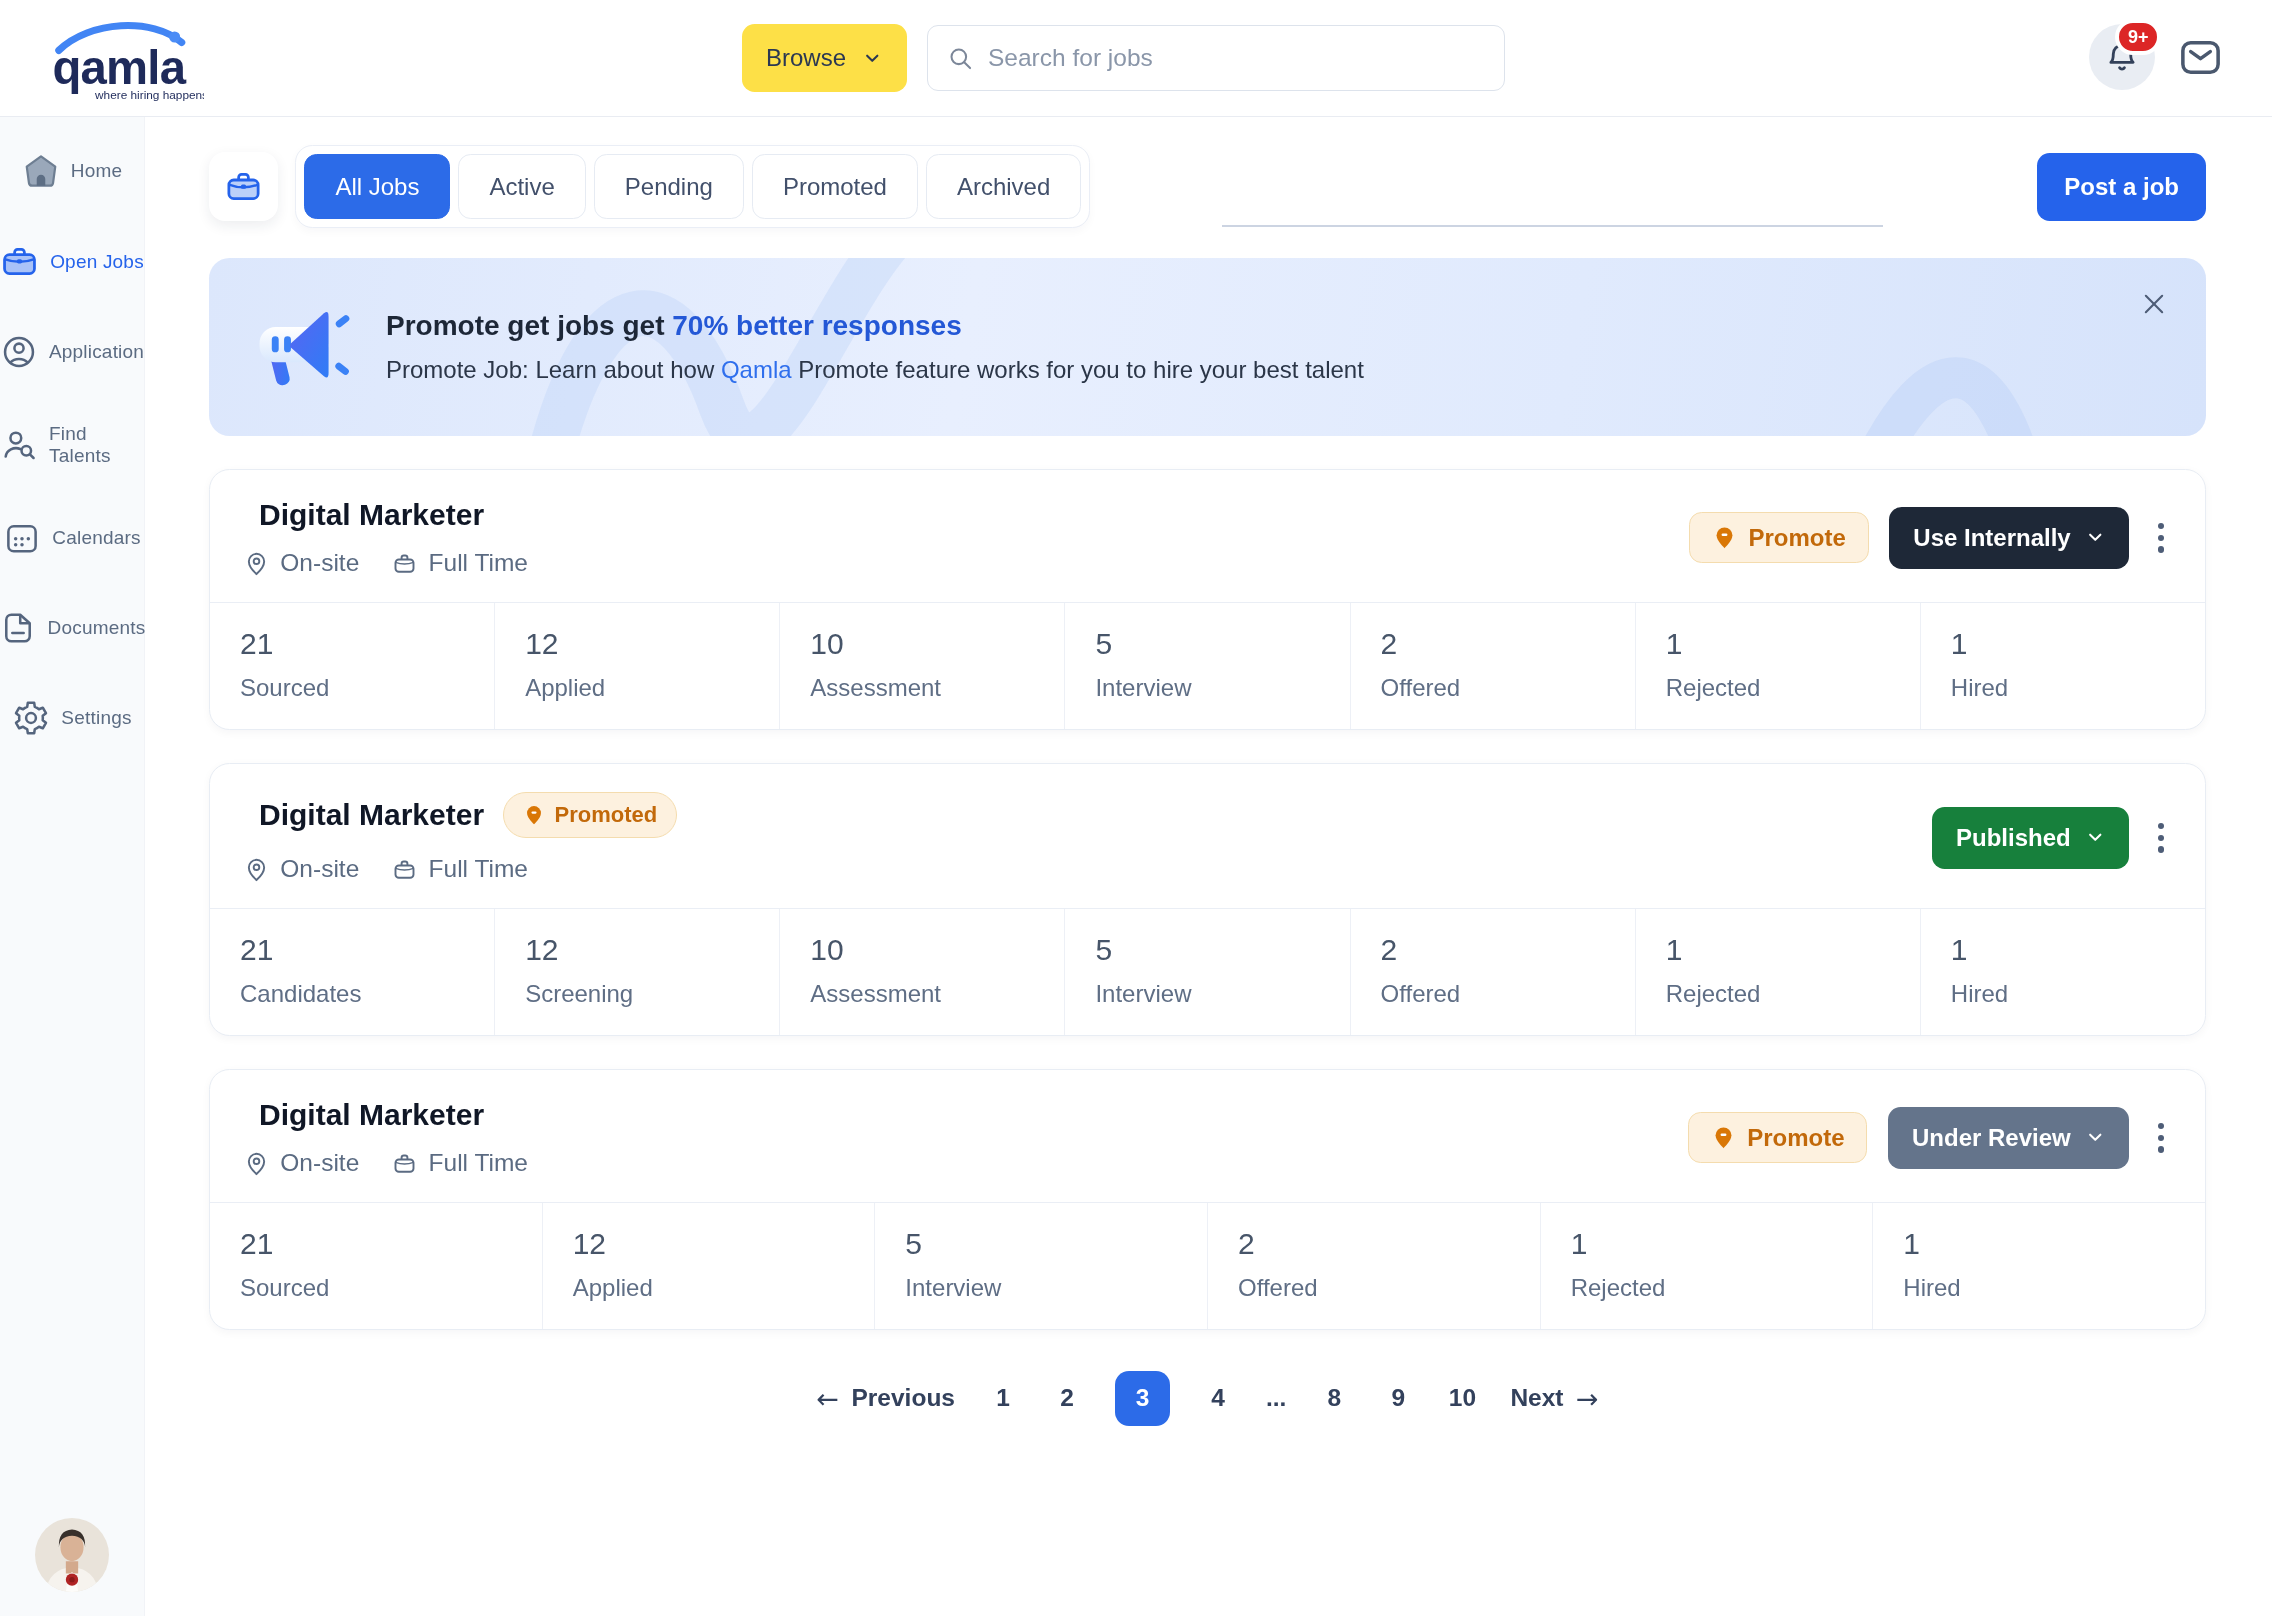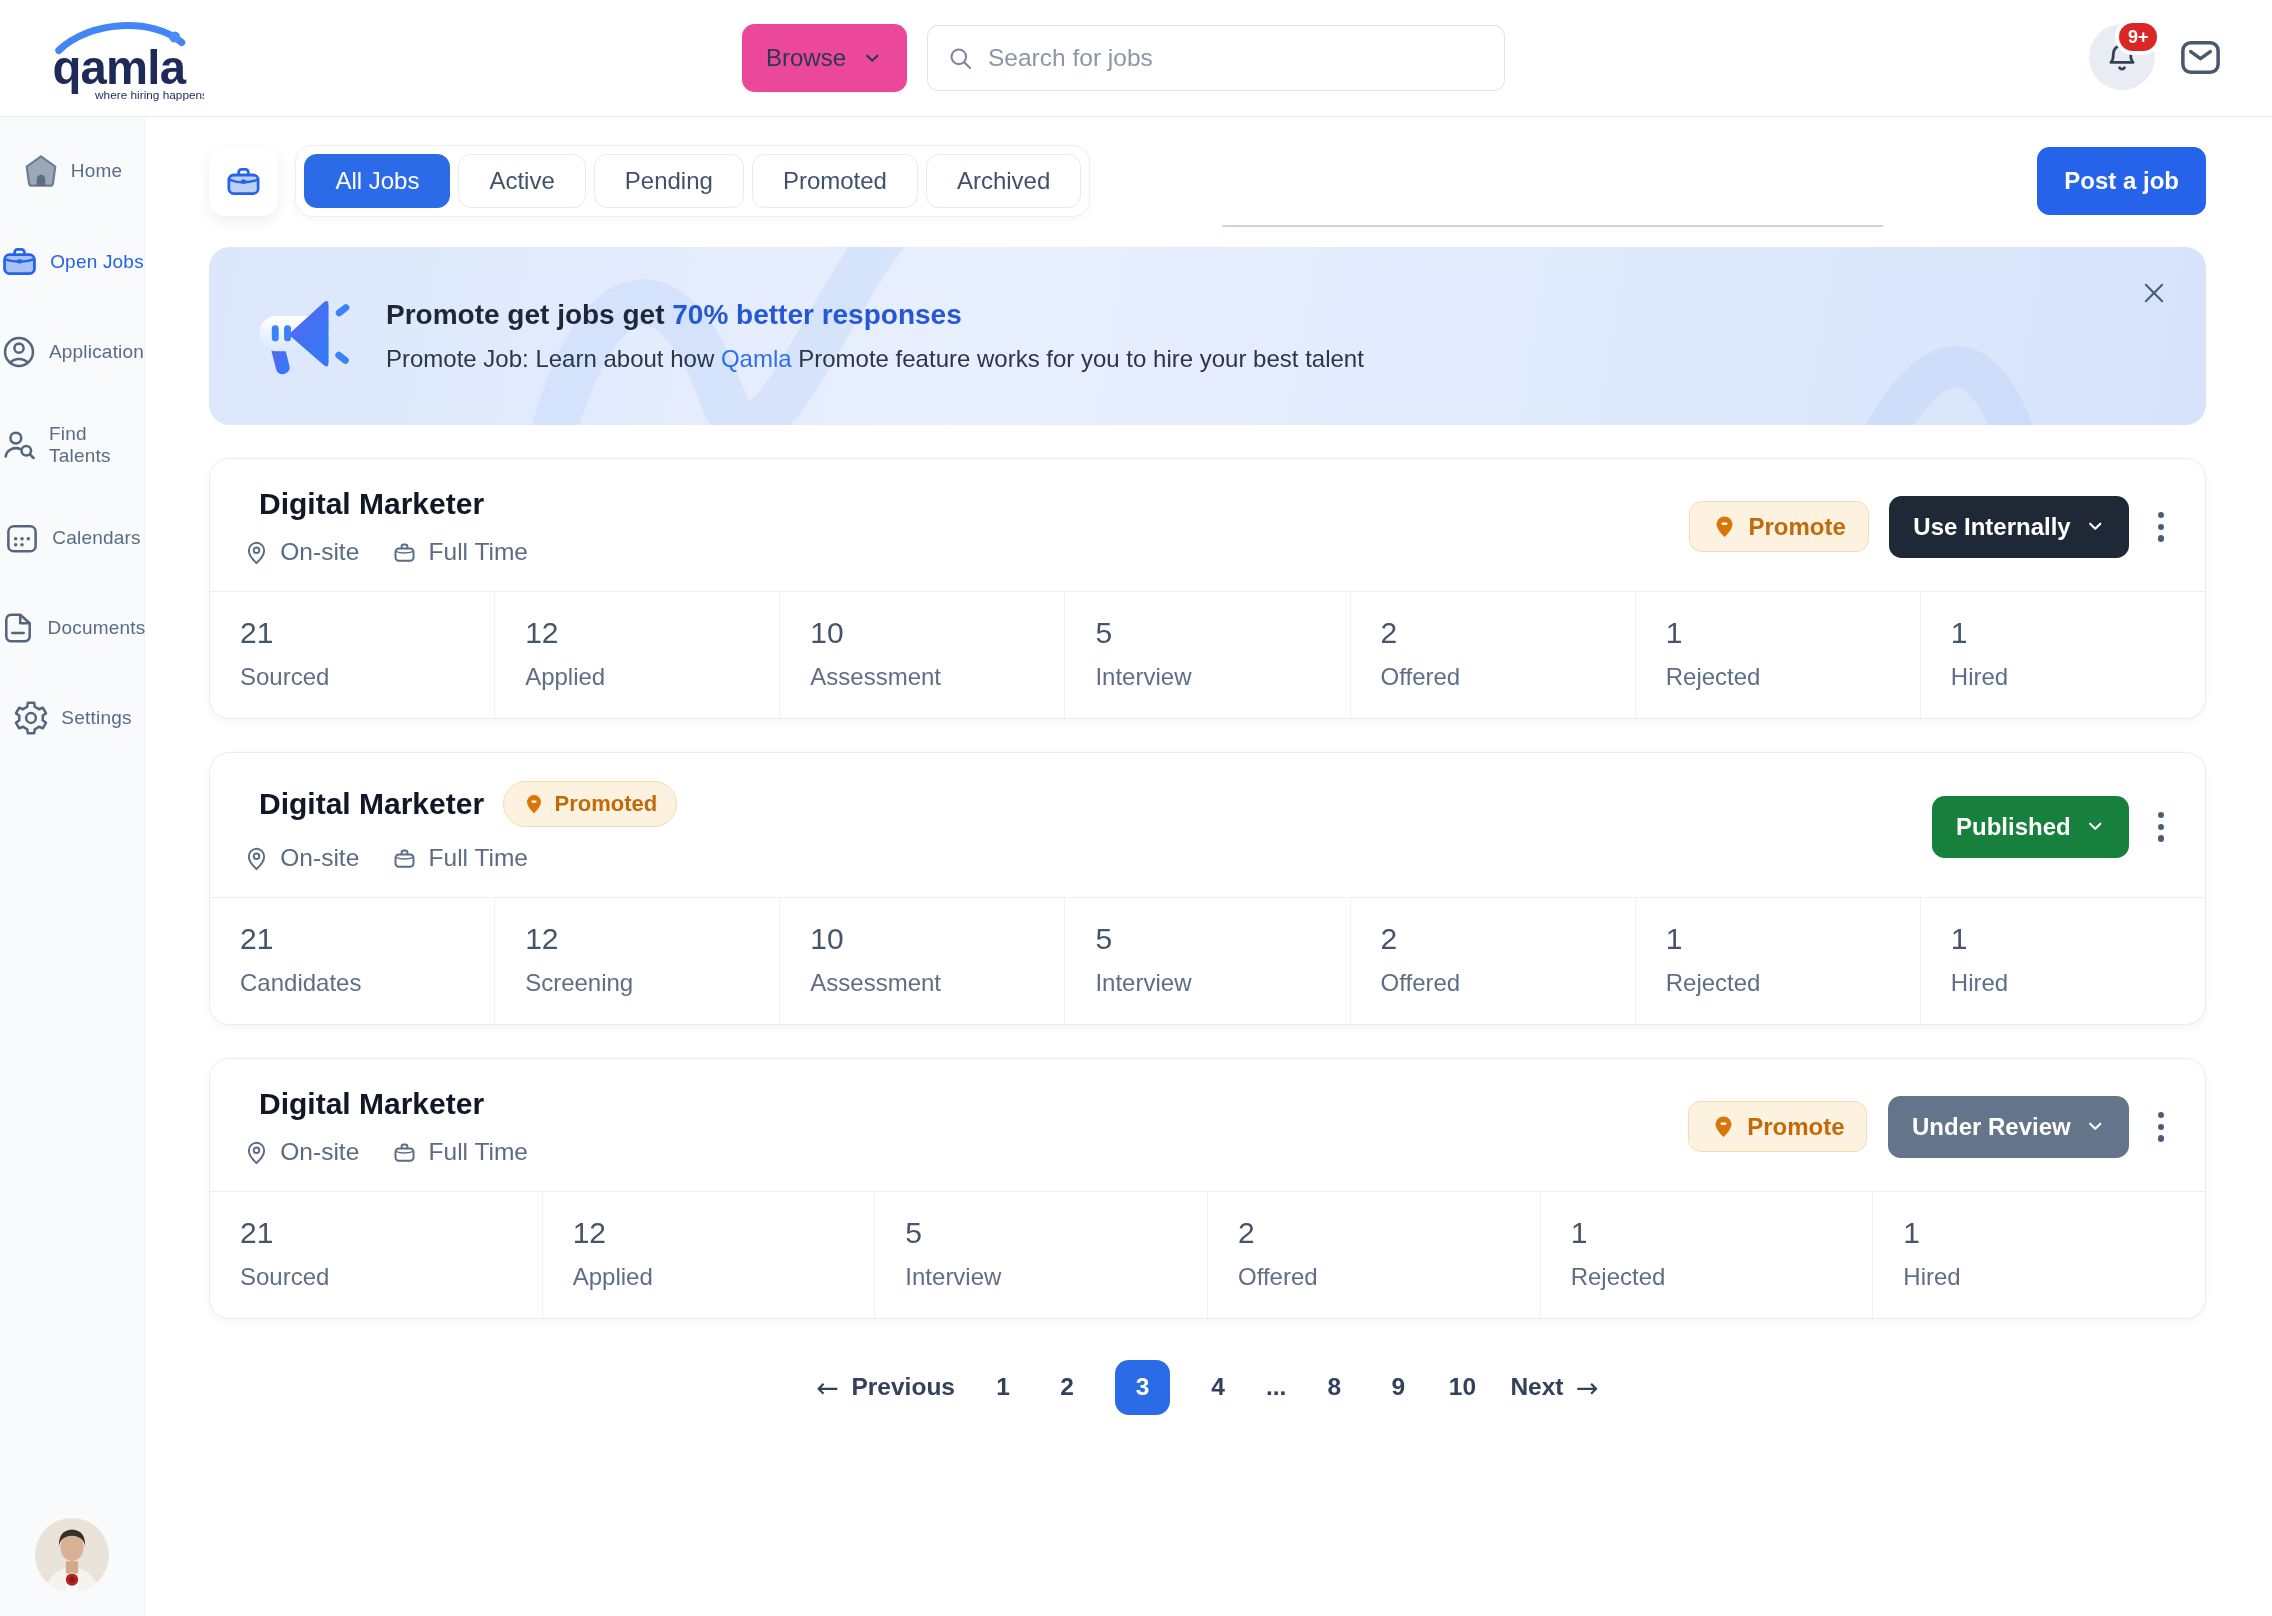--- a/index.html
+++ b/index.html
@@ -3,21 +3,21 @@
 <meta charset="utf-8">
 <style>
   * { margin:0; padding:0; box-sizing:border-box; }
   html,body { width:2273px; height:1616px; background:#fff; font-family:"Liberation Sans", sans-serif; color:#1e293b; overflow:hidden; }
   svg { display:block; }
 
   
   .header { position:relative; height:117px; background:#fff; border-bottom:1.6px solid #e9ecf2; z-index:5; }
   .logo { position:absolute; left:46px; top:11px; }
   .header-center { position:absolute; left:742px; top:24px; display:flex; gap:20.5px; align-items:center; }
-  .browse-btn { height:68px; padding:0 24px; background:#ec4899; border:none; border-radius:12.6px; display:flex; align-items:center; gap:16px; font-size:24px; color:#2b3852; font-weight:500; cursor:pointer; font-family:inherit; }
+  .browse-btn { height:68px; padding:0 24px; background:#fde047; border:none; border-radius:12.6px; display:flex; align-items:center; gap:16px; font-size:24px; color:#2b3852; font-weight:500; cursor:pointer; font-family:inherit; }
   .search-box { width:578px; height:66px; border:1.6px solid #dde3ec; border-radius:11px; display:flex; align-items:center; padding:0 19px; gap:14px; background:#fff; }
   .search-box input { border:none; outline:none; flex:1; font-size:24.5px; color:#2b3852; font-family:inherit; background:transparent; }
   .search-box input::placeholder { color:#8a96a9; }
   .header-right { position:absolute; right:49px; top:24px; display:flex; align-items:center; gap:22px; }
   .bell-wrap { position:relative; width:66px; height:66px; background:#e9edf3; border-radius:50%; display:grid; place-items:center; cursor:pointer; border:none; }
   .notif-badge { position:absolute; top:-4.7px; right:-6.3px; min-width:46px; height:36px; background:#dc2626; border:4px solid #fff; border-radius:788px; color:#fff; font-size:18px; font-weight:700; display:grid; place-items:center; padding:0 6.3px; }
   .mail-btn { background:none; border:none; cursor:pointer; }
 
   
   .sidebar { position:absolute; left:0; top:117px; width:145px; height:1499px; background:#f8fafc; border-right:1.6px solid #f1f3f7; display:flex; flex-direction:column; align-items:center; padding-top:35px; }
@@ -25,21 +25,21 @@
   .side-label { font-size:19px; color:#5b6b82; letter-spacing:0.2px; }
   .side-item.active .side-label { color:#2563eb; font-weight:500; }
   .avatar { margin-top:auto; margin-bottom:24px; width:74px; height:74px; border-radius:50%; overflow:hidden; cursor:pointer; }
 
   
   .main { margin-left:145px; padding:28px 67px 0 64px; }
 
   .toolbar { position:relative; display:flex; align-items:center; }
   .filter-tile { width:69px; height:69px; background:#fff; border:none; border-radius:16px; box-shadow:0 4.7px 12.6px rgba(30,41,59,.08); display:grid; place-items:center; margin-right:17.4px; cursor:pointer; }
   .tabs { display:flex; gap:8px; background:#fff; border:1.6px solid #eaeef6; border-radius:17.4px; padding:8px; box-shadow:0 3.2px 8px rgba(30,41,59,.03); }
-  .tab { height:54px; padding:0 30px; border-radius:12.6px; background:#fff; border:1.6px solid #e6ebf3; font-size:24px; color:#42506b; display:flex; align-items:center; cursor:pointer; font-family:inherit; white-space:nowrap; }
+  .tab { height:65px; padding:0 30px; border-radius:12.6px; background:#fff; border:1.6px solid #e6ebf3; font-size:24px; color:#42506b; display:flex; align-items:center; cursor:pointer; font-family:inherit; white-space:nowrap; }
   .tab.active { background:#2c6be8; border-color:#2c6be8; color:#fff; font-weight:500; }
   .toolbar-line { position:absolute; left:1013px; top:80px; width:661px; height:1.6px; background:#ccd4e2; }
   .post-job { margin-left:auto; height:68px; padding:0 27px; background:#2563eb; color:#fff; border:none; border-radius:12.6px; font-size:24px; font-weight:600; cursor:pointer; font-family:inherit; }
 
   
   .banner { position:relative; margin-top:30px; height:178px; border-radius:20.5px; overflow:hidden; background:linear-gradient(100deg,#dce7fc 0%,#e8effe 38%,#e0eafd 68%,#d6e3fb 100%); }
   .banner .wm { position:absolute; inset:0; width:100%; height:100%; }
   .banner-content { position:absolute; inset:0; display:flex; align-items:center; padding-left:49px; gap:36px; }
   .banner-title { font-size:28px; color:#1d2737; font-weight:600; }
   .banner-title .hl { color:#2458d6; font-weight:700; }

